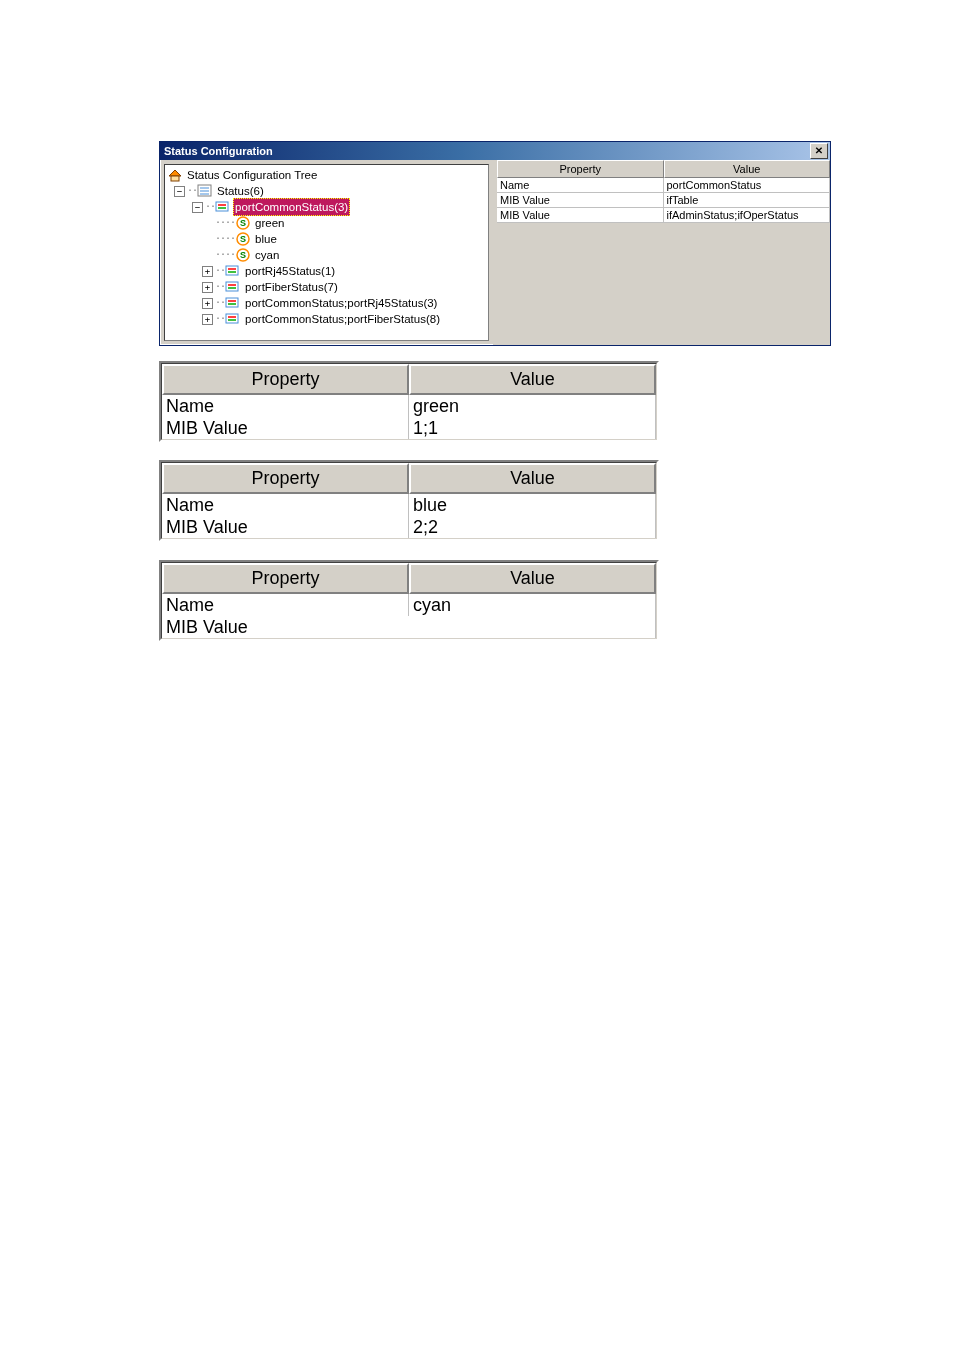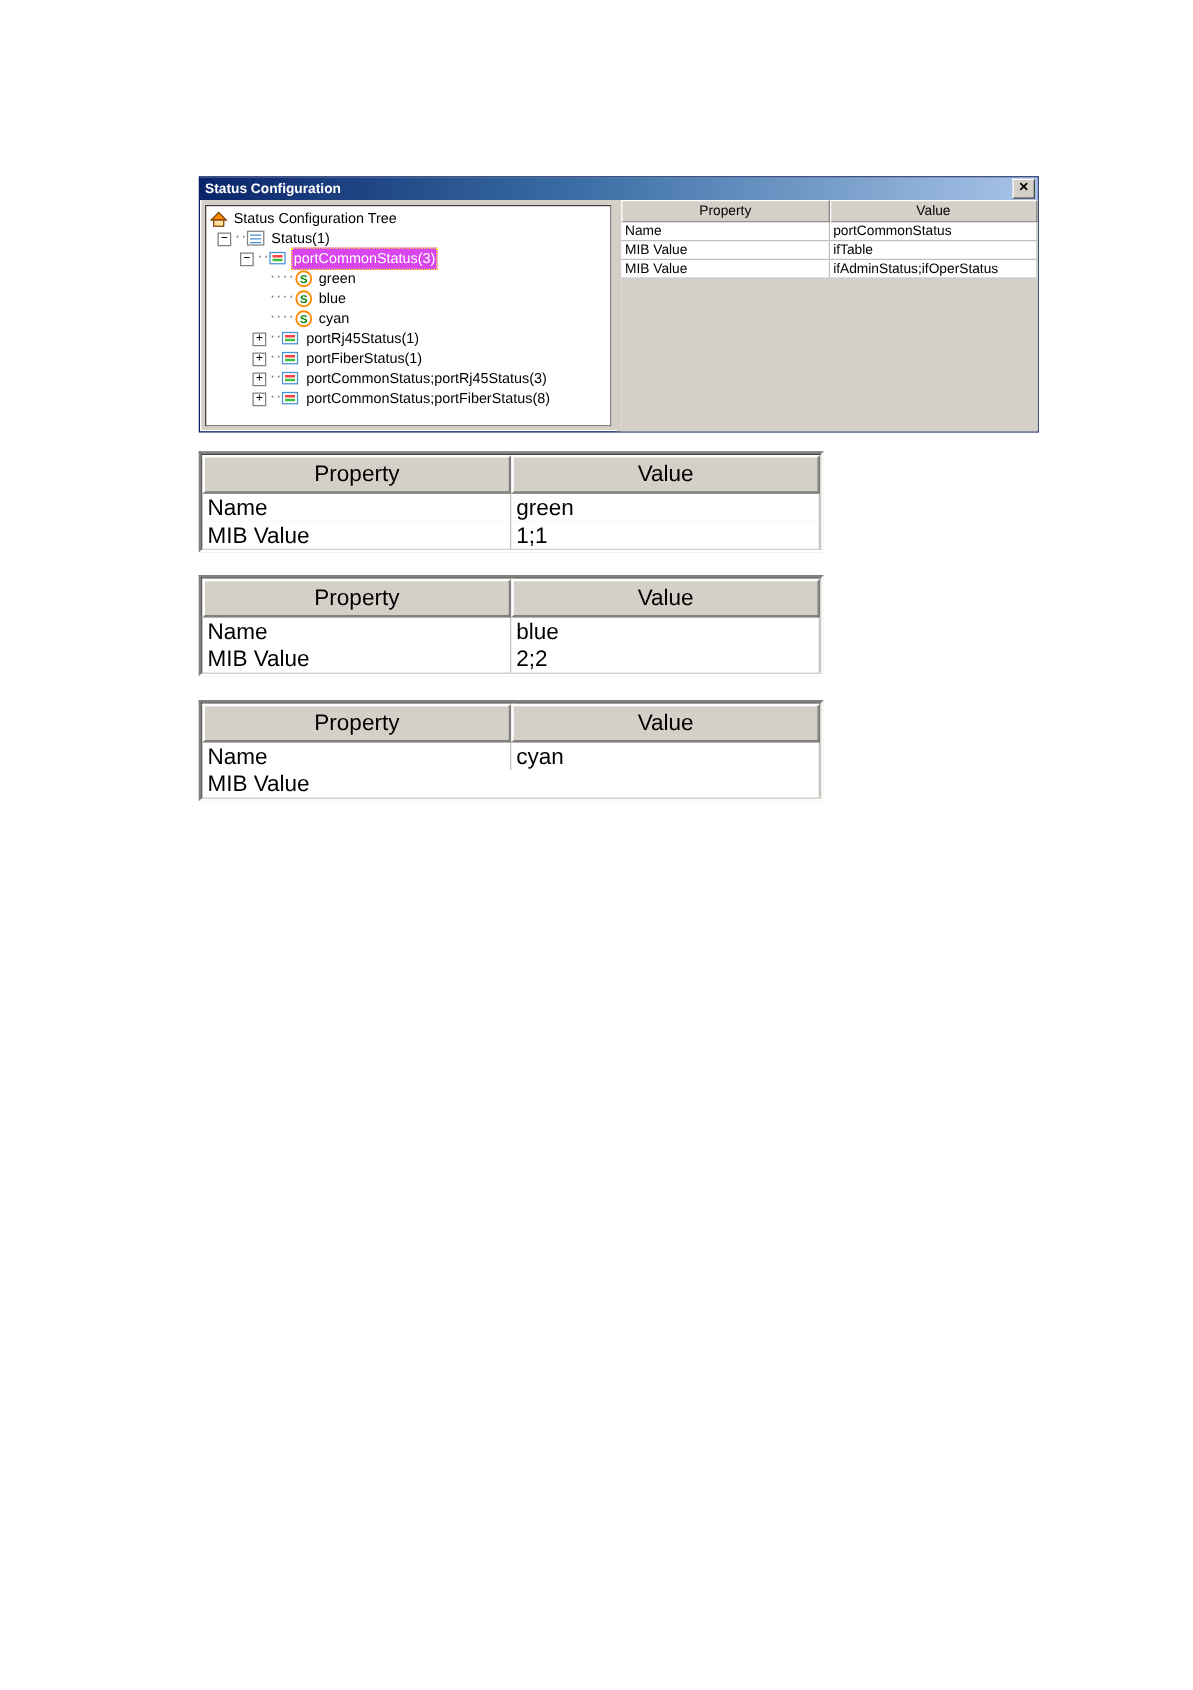--- a/index.html
+++ b/index.html
@@ -146,21 +146,21 @@
     background:#ffffff;
     font-size:9px;
     line-height:7px;
     margin:0 2px;
     font-family: monospace;
   }
   .label {
     padding: 0 2px;
   }
   .label.sel {
-    background:#d946ef;
+    background:#be185d;
     color:#ffffff;
     border:1px dotted #ffff00;
     padding:0 1px;
   }
   
   .ico {
     width:16px;
     height:16px;
     display:inline-flex;
     align-items:center;
@@ -244,21 +244,21 @@
           <span class="expander">−</span>
           <span class="dots">··</span>
           <span class="ico">
             <svg width="16" height="16">
                   <rect x="1" y="2" width="13" height="11" fill="#ffffff" stroke="#808080"></rect>
                   <line x1="3" y1="5" x2="12" y2="5" stroke="#4a90d9"></line>
                   <line x1="3" y1="8" x2="12" y2="8" stroke="#4a90d9"></line>
                   <line x1="3" y1="11" x2="12" y2="11" stroke="#4a90d9"></line>
                 </svg>
           </span>
-          <span class="label">Status(1)</span>
+          <span class="label">Status(6)</span>
         </div>
 
         <div class="row">
           <span class="indent" style="width:18px"></span>
           <span class="dots">&nbsp;</span>
           <span class="expander">−</span>
           <span class="dots">··</span>
           <span class="ico">
             <svg width="16" height="16">
                   <rect x="1" y="3" width="12" height="9" fill="#ffffff" stroke="#4a90d9"></rect>
@@ -323,21 +323,21 @@
           <span class="indent" style="width:33px"></span>
           <span class="expander">+</span>
           <span class="dots">··</span>
           <span class="ico">
             <svg width="16" height="16">
                   <rect x="1" y="3" width="12" height="9" fill="#ffffff" stroke="#4a90d9"></rect>
                   <rect x="3" y="5" width="8" height="2" fill="#ff4040"></rect>
                   <rect x="3" y="8" width="8" height="2" fill="#40c040"></rect>
                 </svg>
           </span>
-          <span class="label">portFiberStatus(1)</span>
+          <span class="label">portFiberStatus(7)</span>
         </div>
 
         <div class="row">
           <span class="indent" style="width:33px"></span>
           <span class="expander">+</span>
           <span class="dots">··</span>
           <span class="ico">
             <svg width="16" height="16">
                   <rect x="1" y="3" width="12" height="9" fill="#ffffff" stroke="#4a90d9"></rect>
                   <rect x="3" y="5" width="8" height="2" fill="#ff4040"></rect>

